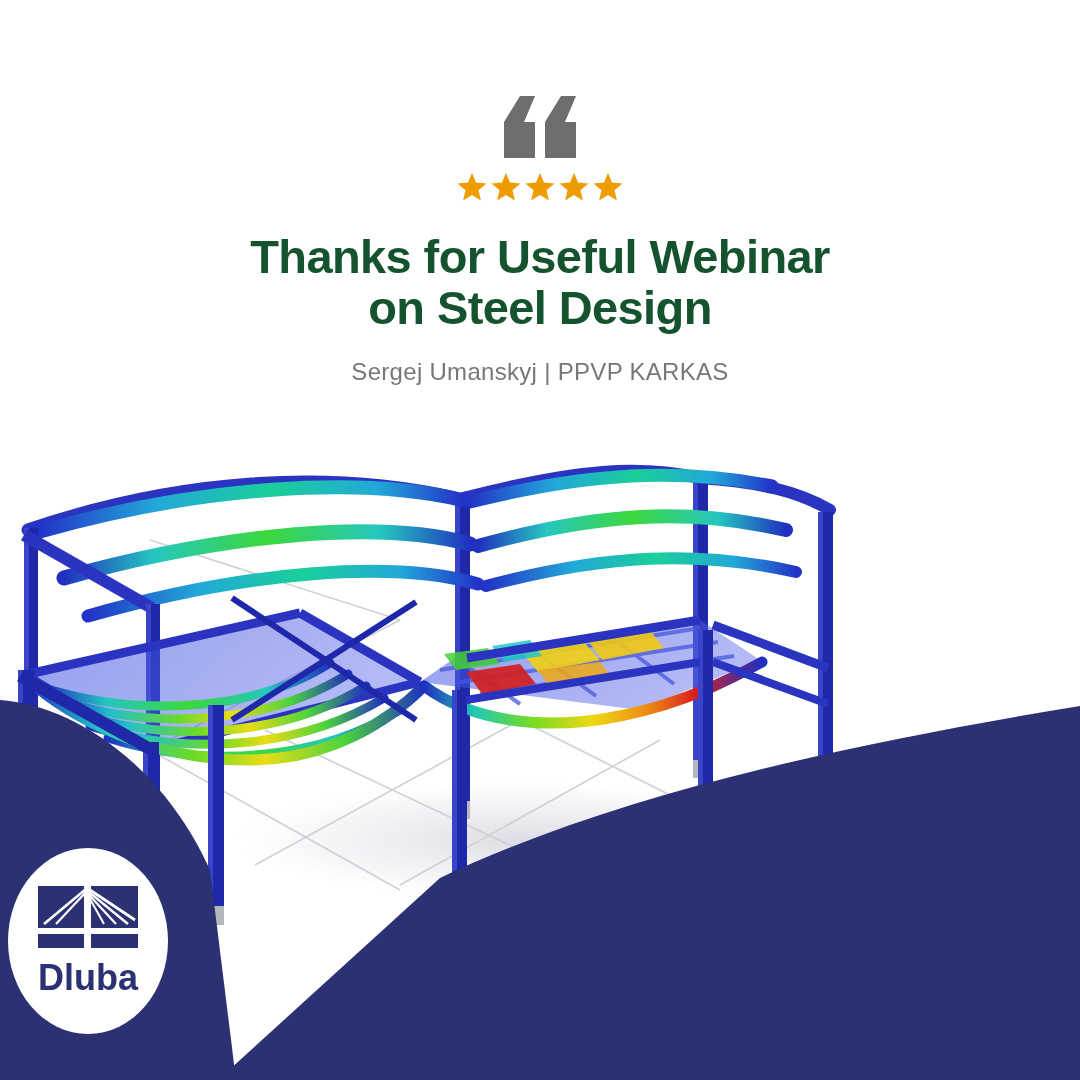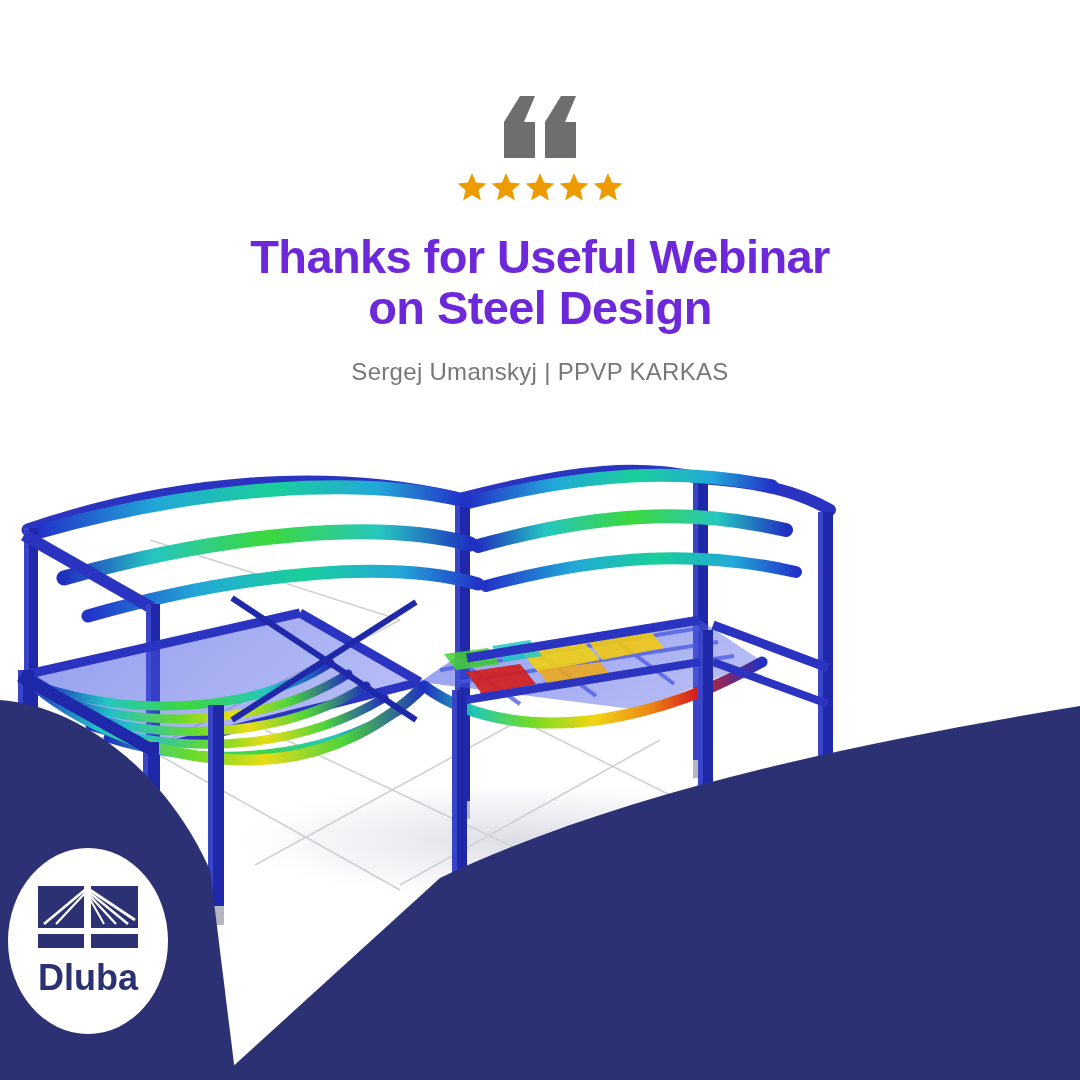--- a/index.html
+++ b/index.html
@@ -37,21 +37,21 @@
   #stars {
     margin-top: 14px;
     height: 34px;
     line-height: 0;
     letter-spacing: 0;
   }
   #stars svg { display: inline-block; margin: 0 2px; vertical-align: top; }
 
   #headline {
     margin: 26px 0 0 0;
-    color: #6d28d9;
+    color: #14532d;
     font-size: 47px;
     line-height: 1.08;
     font-weight: bold;
     letter-spacing: -0.6px;
     font-family: "Liberation Sans", sans-serif;
   }
   #headline .ln { display: block; }
 
   #attribution {
     margin-top: 24px;

